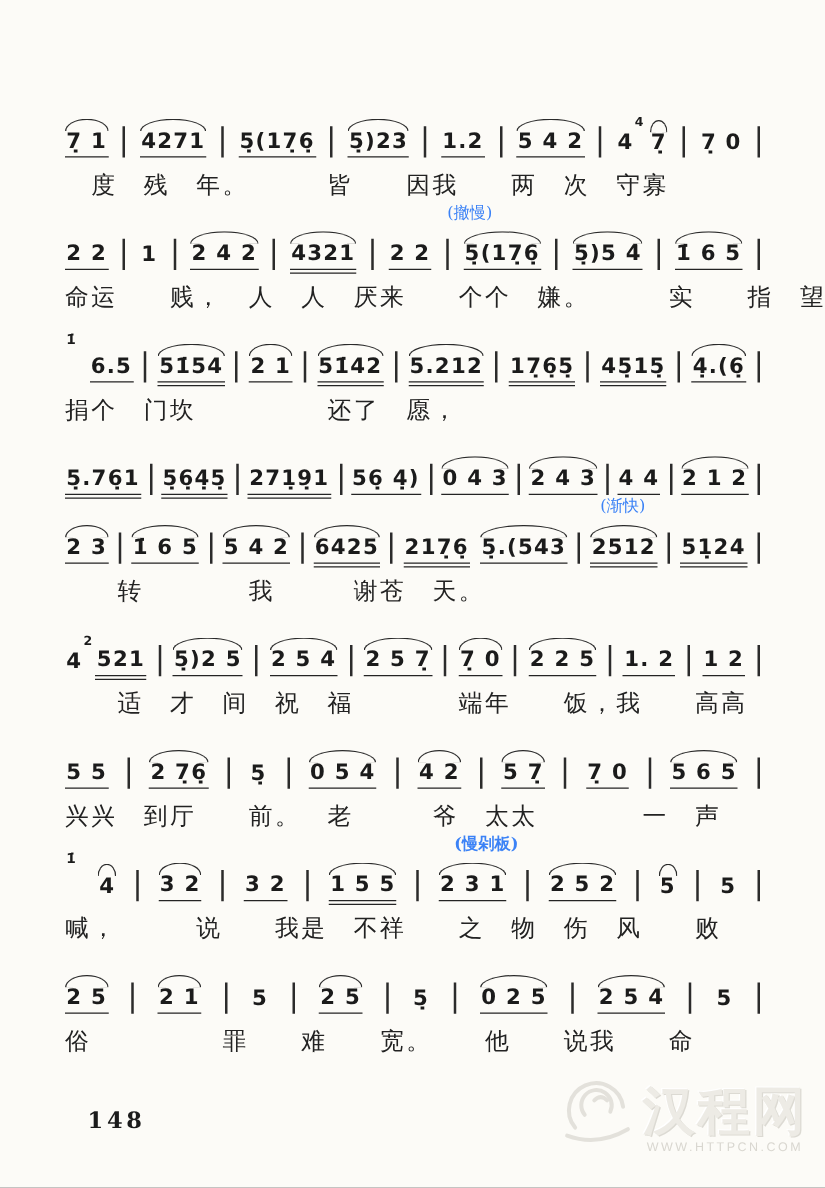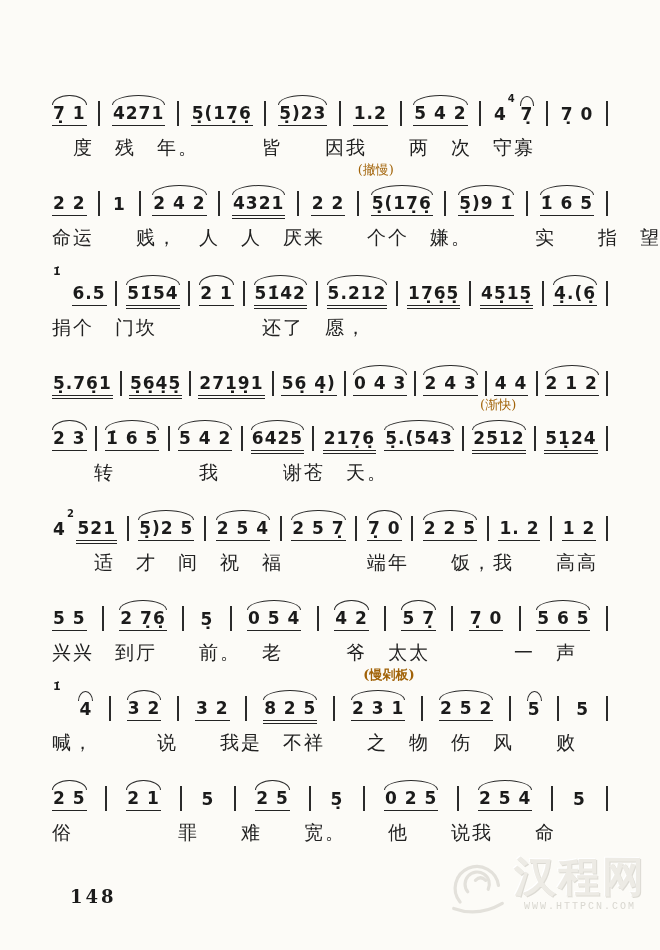--- a/index.html
+++ b/index.html
@@ -30,39 +30,39 @@
     font-size:11px; align-self:flex-start; padding-top:0;
     transform:translateY(-4px); border-bottom:none;
   }
   .supnum { position:absolute; top:-12px; right:-8px; font-size:10px; font-weight:bold; }
   .barline { width:2px; height:25px; background:#2b2b2b; align-self:flex-end; }
   .lyrics {
     margin-top:9px; font-size:19px; letter-spacing:2px; white-space:pre;
     font-family:"DejaVu Serif","Liberation Serif",serif; color:#222;
   }
   .tempo {
-    position:absolute; top:-19px; font-size:13px; color:#a16207;
+    position:absolute; top:-19px; font-size:13px; color:#3b82f6;
     font-family:"DejaVu Serif","Liberation Serif",serif;
   }
   .page-number {
     position:absolute; left:70px; top:886px; font-size:18px; font-weight:bold;
     letter-spacing:3px; font-family:"DejaVu Serif","Liberation Serif",serif;
   }
   .watermark {
-    position:absolute; right:14px; top:856px; display:flex; align-items:flex-start;
+    position:absolute; right:14px; top:856px; display:flex; align-items:flex-end;
     user-select:none;
   }
   .wm-text { display:flex; flex-direction:column; align-items:center; margin-left:4px; }
   .wm-name {
     font-size:42px; font-weight:bold; line-height:1; color:#edebe5;
     text-shadow:1px 1px 0 #dcdad3, -1px -1px 0 #ffffff; letter-spacing:2px;
   }
   .wm-url {
     font-size:10px; letter-spacing:2px; color:#d9d7d0; margin-top:3px;
-    font-family:Liberation Mono, monospace;
+    font-family:Liberation Sans, sans-serif;
   }
 </style>
 </head>
 <body>
 
 <div class="page">
 
   <div class="score" id="score-lines">
       <div class="score-line">
         <div class="notes">
@@ -94,21 +94,21 @@
           <span class="tok">1</span>
           <span class="barline"></span>
           <span class="tok u1 arc">2 4 2</span>
           <span class="barline"></span>
           <span class="tok u2 arc">4321</span>
           <span class="barline"></span>
           <span class="tok u1">2 2</span>
           <span class="barline"></span>
           <span class="tok u1 arc">5̣(17̣6̣</span>
           <span class="barline"></span>
-          <span class="tok u1 arc">5̣)9 1̇</span>
+          <span class="tok u1 arc">5̣)5 4̇</span>
           <span class="barline"></span>
           <span class="tok u1 arc">1̇ 6 5</span>
           <span class="barline"></span>
         </div>
         <div class="lyrics">命运　　贱，　人　人　厌来　　个个　嫌。　　　实　　指　望</div>
       </div>
       <div class="score-line">
         <div class="notes">
           <span class="tok grace">1̇</span>
           <span class="tok u1">6.5</span>
@@ -217,21 +217,21 @@
       <div class="score-line">
         <div class="tempo" style="left: 56%; font-weight: bold;">(慢剁板)</div>
         <div class="notes">
           <span class="tok grace">1̇</span>
           <span class="tok arc">4</span>
           <span class="barline"></span>
           <span class="tok u1 arc">3 2</span>
           <span class="barline"></span>
           <span class="tok u1">3 2</span>
           <span class="barline"></span>
-          <span class="tok u2 arc">8 2 5</span>
+          <span class="tok u2 arc">1 5 5</span>
           <span class="barline"></span>
           <span class="tok u1 arc">2 3 1</span>
           <span class="barline"></span>
           <span class="tok u1 arc">2 5 2</span>
           <span class="barline"></span>
           <span class="tok arc">5</span>
           <span class="barline"></span>
           <span class="tok">5</span>
           <span class="barline"></span>
         </div>

